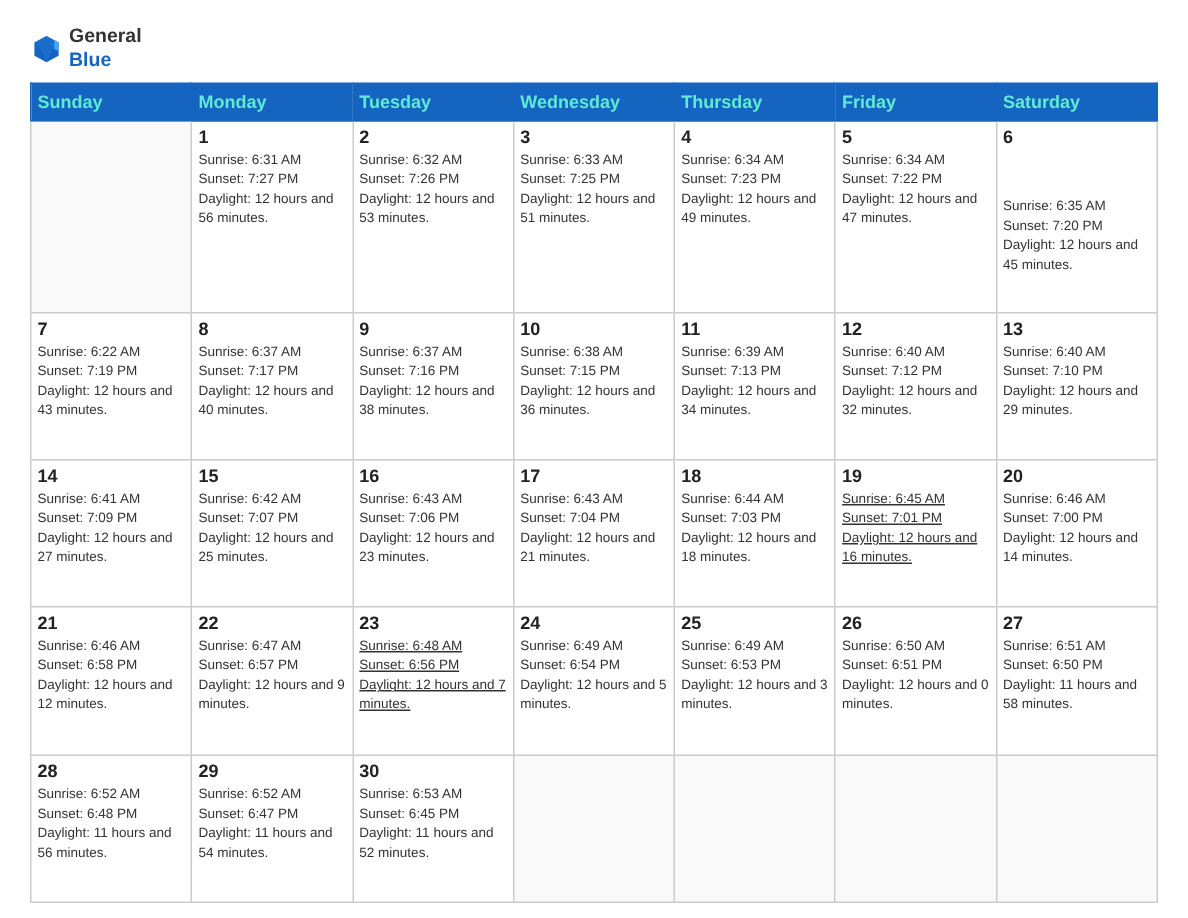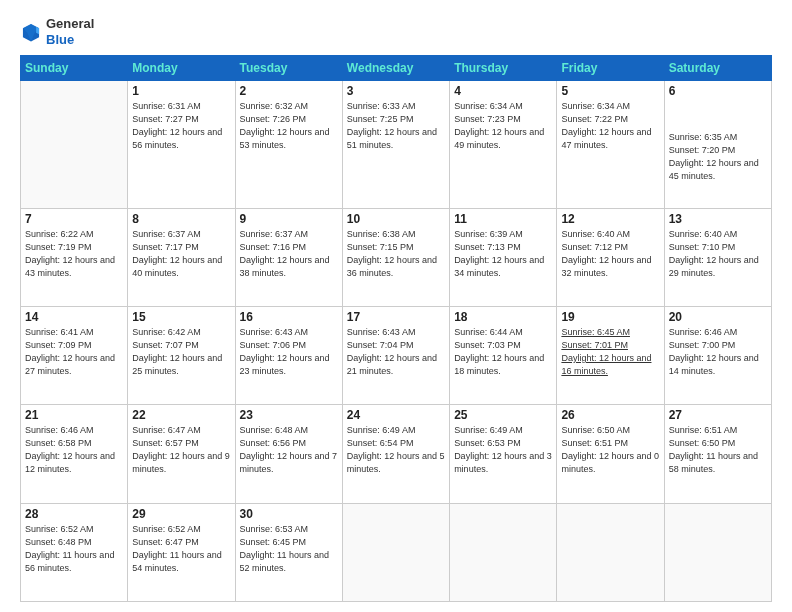--- a/index.html
+++ b/index.html
@@ -258,21 +258,21 @@
 Daylight: 12 hours and 12 minutes.</div>
           </td>
           <td>
             <div class="day-number">22</div>
             <div class="day-info" style="white-space: pre-line;">Sunrise: 6:47 AM
 Sunset: 6:57 PM
 Daylight: 12 hours and 9 minutes.</div>
           </td>
           <td>
             <div class="day-number">23</div>
-            <div class="day-info" style="white-space: pre-line;">Sunrise: 6:48 AM
+            <div class="day-info" style="white-space: pre-line; text-decoration: underline;">Sunrise: 6:48 AM
 Sunset: 6:56 PM
 Daylight: 12 hours and 7 minutes.</div>
           </td>
           <td>
             <div class="day-number">24</div>
             <div class="day-info" style="white-space: pre-line;">Sunrise: 6:49 AM
 Sunset: 6:54 PM
 Daylight: 12 hours and 5 minutes.</div>
           </td>
           <td>

